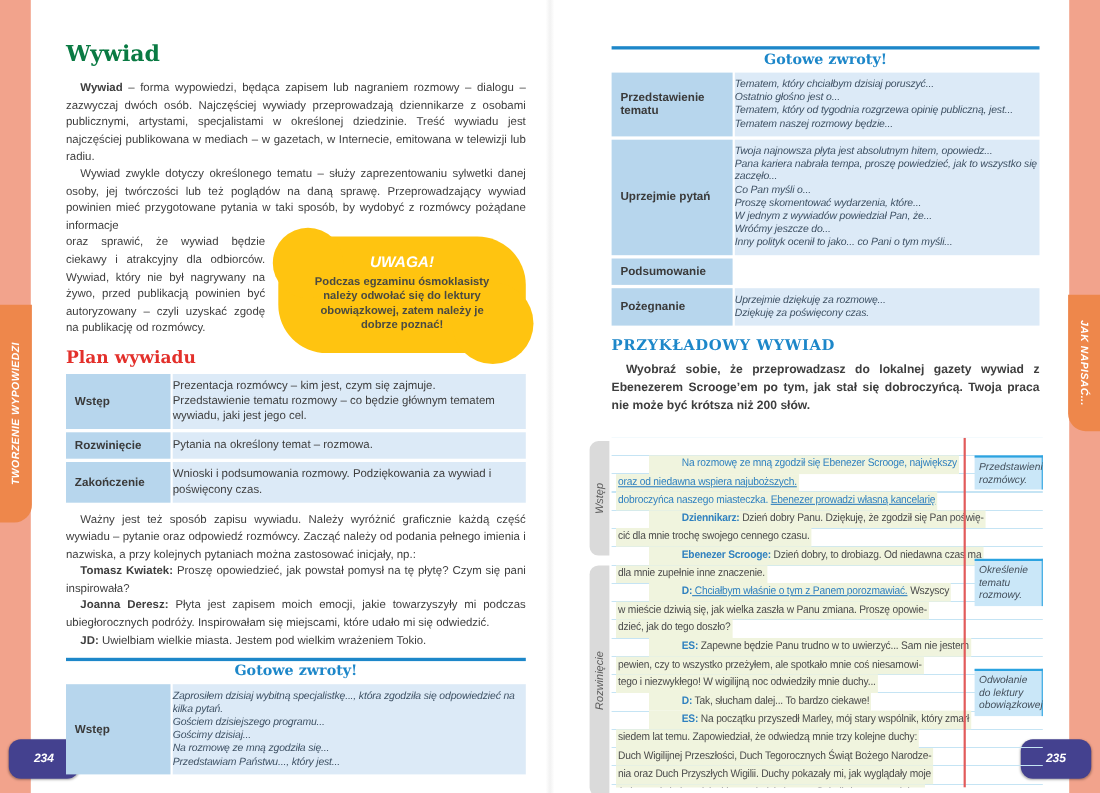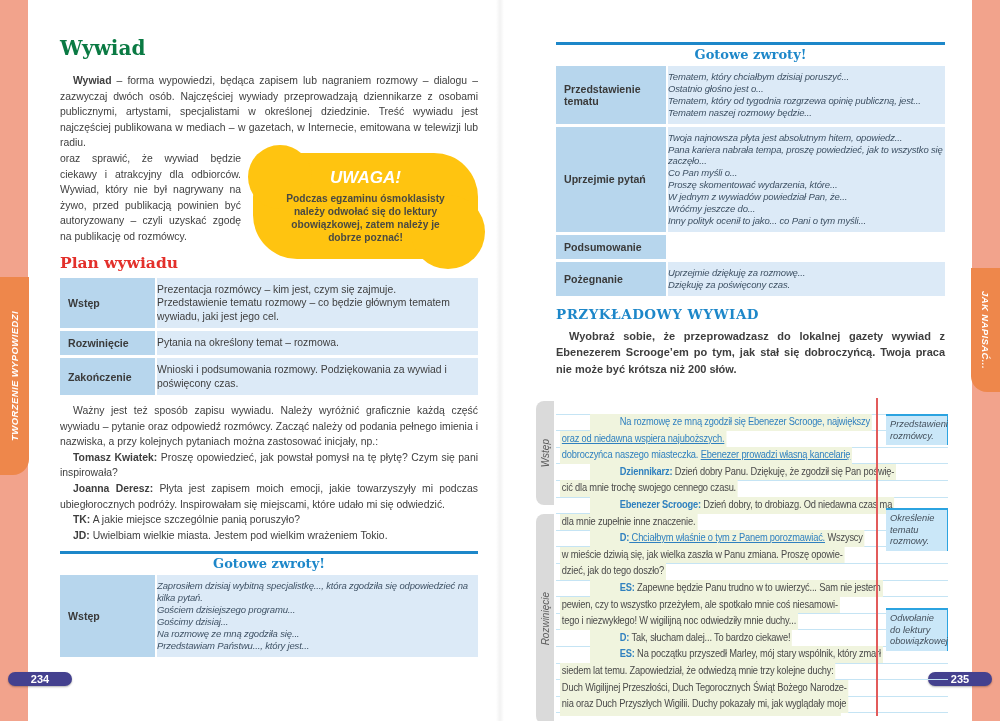--- a/index.html
+++ b/index.html
@@ -15,22 +15,22 @@
   .gutter { position:absolute; top:0; bottom:0; left:496px; width:8px;
     background:linear-gradient(to right, rgba(0,0,0,0.00), rgba(0,0,0,0.05), rgba(0,0,0,0.00)); }
   
   .side-tab { position:absolute; background:#EE874B; color:#fff; font-style:italic; font-weight:bold;
     font-size:9.5px; letter-spacing:0.4px; display:flex; align-items:center; justify-content:center; }
   .side-tab-l { left:0; top:277px; width:29px; height:198px; border-radius:0 0 16px 0; }
   .side-tab-l span { writing-mode:vertical-rl; transform:rotate(180deg); white-space:nowrap; }
   .side-tab-r { right:0; top:268px; width:29px; height:124px; border-radius:0 0 0 16px; }
   .side-tab-r span { writing-mode:vertical-rl; white-space:nowrap; }
   
-  .pill { position:absolute; top:672px; width:64px; height:14px; background:#44418F; border-radius:11px;
-    color:#fff; font-weight:bold; font-size:11px; display:flex; align-items:center;
+  .pill { position:absolute; top:672px; width:64px; height:36px; background:#44418F; border-radius:11px;
+    color:#fff; font-weight:bold; font-style:italic; font-size:11px; display:flex; align-items:center;
     justify-content:center; box-shadow:0 1px 2px rgba(0,0,0,0.3); }
   .pill-l { left:8px; } .pill-r { right:8px; }
   
   .page { position:absolute; top:0; height:721px; width:472px; }
   .page-l { left:28px; padding:0 22px 0 32px; }
   .page-r { left:500px; padding:0 27px 0 56px; }
   
   .title-green { font-family:"DejaVu Serif", serif; font-weight:bold; color:#0A7A43;
     font-size:20px; margin:36px 0 0 0; }
   .title-red { font-family:"DejaVu Serif", serif; font-weight:bold; color:#E3302B;
@@ -51,21 +51,21 @@
   .task { font-weight:bold; font-size:11px; line-height:16.5px; margin-top:6px; }
   
   .wrapzone { overflow:visible; }
   .bubble { float:right; position:relative; width:225px; height:106px; margin:2px 0 10px 12px;
     background:#FFC410; border-radius:44px; }
   .bubble::before { content:""; position:absolute; width:74px; height:74px; border-radius:50%;
     background:#FFC410; right:-7px; bottom:-10px; }
   .bubble::after { content:""; position:absolute; width:64px; height:64px; border-radius:50%;
     background:#FFC410; left:-5px; top:-8px; }
   .bubble-inner { position:relative; z-index:1; padding:15px 22px 0 22px; text-align:center; }
-  .bubble-title { color:#ffffff; font-weight:bold; font-style:italic; font-size:17px; margin-bottom:4px; }
+  .bubble-title { color:#ffffff; font-weight:bold; font-style:italic; font-size:14px; margin-bottom:4px; }
   .bubble-text { color:#4a4a42; font-size:10.2px; line-height:13px; font-weight:bold; }
   
   .ptable { display:grid; row-gap:3px; margin-top:6px; }
   .prow { display:grid; grid-template-columns:95px 1fr; column-gap:2px; }
   .prow-r { grid-template-columns:110px 1fr; }
   .pcell-label { background:#B7D6ED; font-weight:bold; font-size:10.6px; padding:6px 8px;
     display:flex; align-items:center; color:#3a3a3a; }
   .pcell-text { background:#DCEAF7; font-size:10.4px; line-height:13.5px; padding:5px 0;
     white-space:pre-line; color:#3e3e3e; }
   .pcell-phrase { font-style:italic; font-size:9.5px; letter-spacing:-0.15px; line-height:11.9px;
@@ -113,20 +113,21 @@
   </div>
 
   <div class="pill pill-l">234</div>
   <div class="pill pill-r">235</div>
 
   <div class="page page-l">
     <h1 class="title-green">Wywiad</h1>
 
     <p class="body ind mt"><b class="bold-lead">Wywiad</b><span> – forma wypowiedzi, będąca zapisem lub nagraniem rozmowy – dialogu – zazwyczaj dwóch osób. Najczęściej wywiady przeprowadzają dziennikarze z osobami publicznymi, artystami, specjalistami w określonej dziedzinie. Treść wywiadu jest najczęściej publikowana w mediach – w gazetach, w Internecie, emitowana w telewizji lub radiu.</span></p>
 
+    <p class="body ind">Wywiad zwykle dotyczy określonego tematu – służy zaprezentowaniu sylwetki danej osoby, jej twórczości lub też poglądów na daną sprawę. Przeprowadzający wywiad powinien mieć przygotowane pytania w taki sposób, by wydobyć z rozmówcy pożądane informacje</p>
 
     <div class="wrapzone">
       <div class="bubble">
         <div class="bubble-inner">
           <div class="bubble-title">UWAGA!</div>
           <div class="bubble-text">Podczas egzaminu ósmoklasisty należy odwołać się do lektury obowiązkowej, zatem należy je dobrze poznać!</div>
         </div>
       </div>
       <p class="body">oraz sprawić, że wywiad będzie ciekawy i atrakcyjny dla odbiorców. Wywiad, który nie był nagrywany na żywo, przed publikacją powinien być autoryzowany – czyli uzyskać zgodę na publikację od rozmówcy.</p>
       <h2 class="title-red">Plan wywiadu</h2>
@@ -146,21 +147,20 @@
         <div class="pcell-label">Zakończenie</div>
         <div class="pcell-text">Wnioski i podsumowania rozmowy. Podziękowania za wywiad i poświęcony czas.</div>
       </div>
     </div>
 
     <p class="body ind" style="margin-top:8px;">Ważny jest też sposób zapisu wywiadu. Należy wyróżnić graficznie każdą część wywiadu – pytanie oraz odpowiedź rozmówcy. Zacząć należy od podania pełnego imienia i nazwiska, a przy kolejnych pytaniach można zastosować inicjały, np.:</p>
 
     <div>
       <p class="body ind"><b class="dlg-name">Tomasz Kwiatek:</b><span> Proszę opowiedzieć, jak powstał pomysł na tę płytę? Czym się pani inspirowała?</span></p>
       <p class="body ind"><b class="dlg-name">Joanna Deresz:</b><span> Płyta jest zapisem moich emocji, jakie towarzyszyły mi podczas ubiegłorocznych podróży. Inspirowałam się miejscami, które udało mi się odwiedzić.</span></p>
-      <p class="body ind"><b class="dlg-name">TK:</b><span> A jakie miejsce szczególnie panią poruszyło?</span></p>
       <p class="body ind"><b class="dlg-name">JD:</b><span> Uwielbiam wielkie miasta. Jestem pod wielkim wrażeniem Tokio.</span></p>
     </div>
 
     <div>
       <div class="bluebar bluebar-l"></div>
       <h3 class="title-blue">Gotowe zwroty!</h3>
       <div class="ptable" style="margin-top:2px;">
         <div class="prow">
           <div class="pcell-label">Wstęp</div>
           <div class="pcell-text pcell-phrase">Zaprosiłem dzisiaj wybitną specjalistkę..., która zgodziła się odpowiedzieć na kilka pytań.

